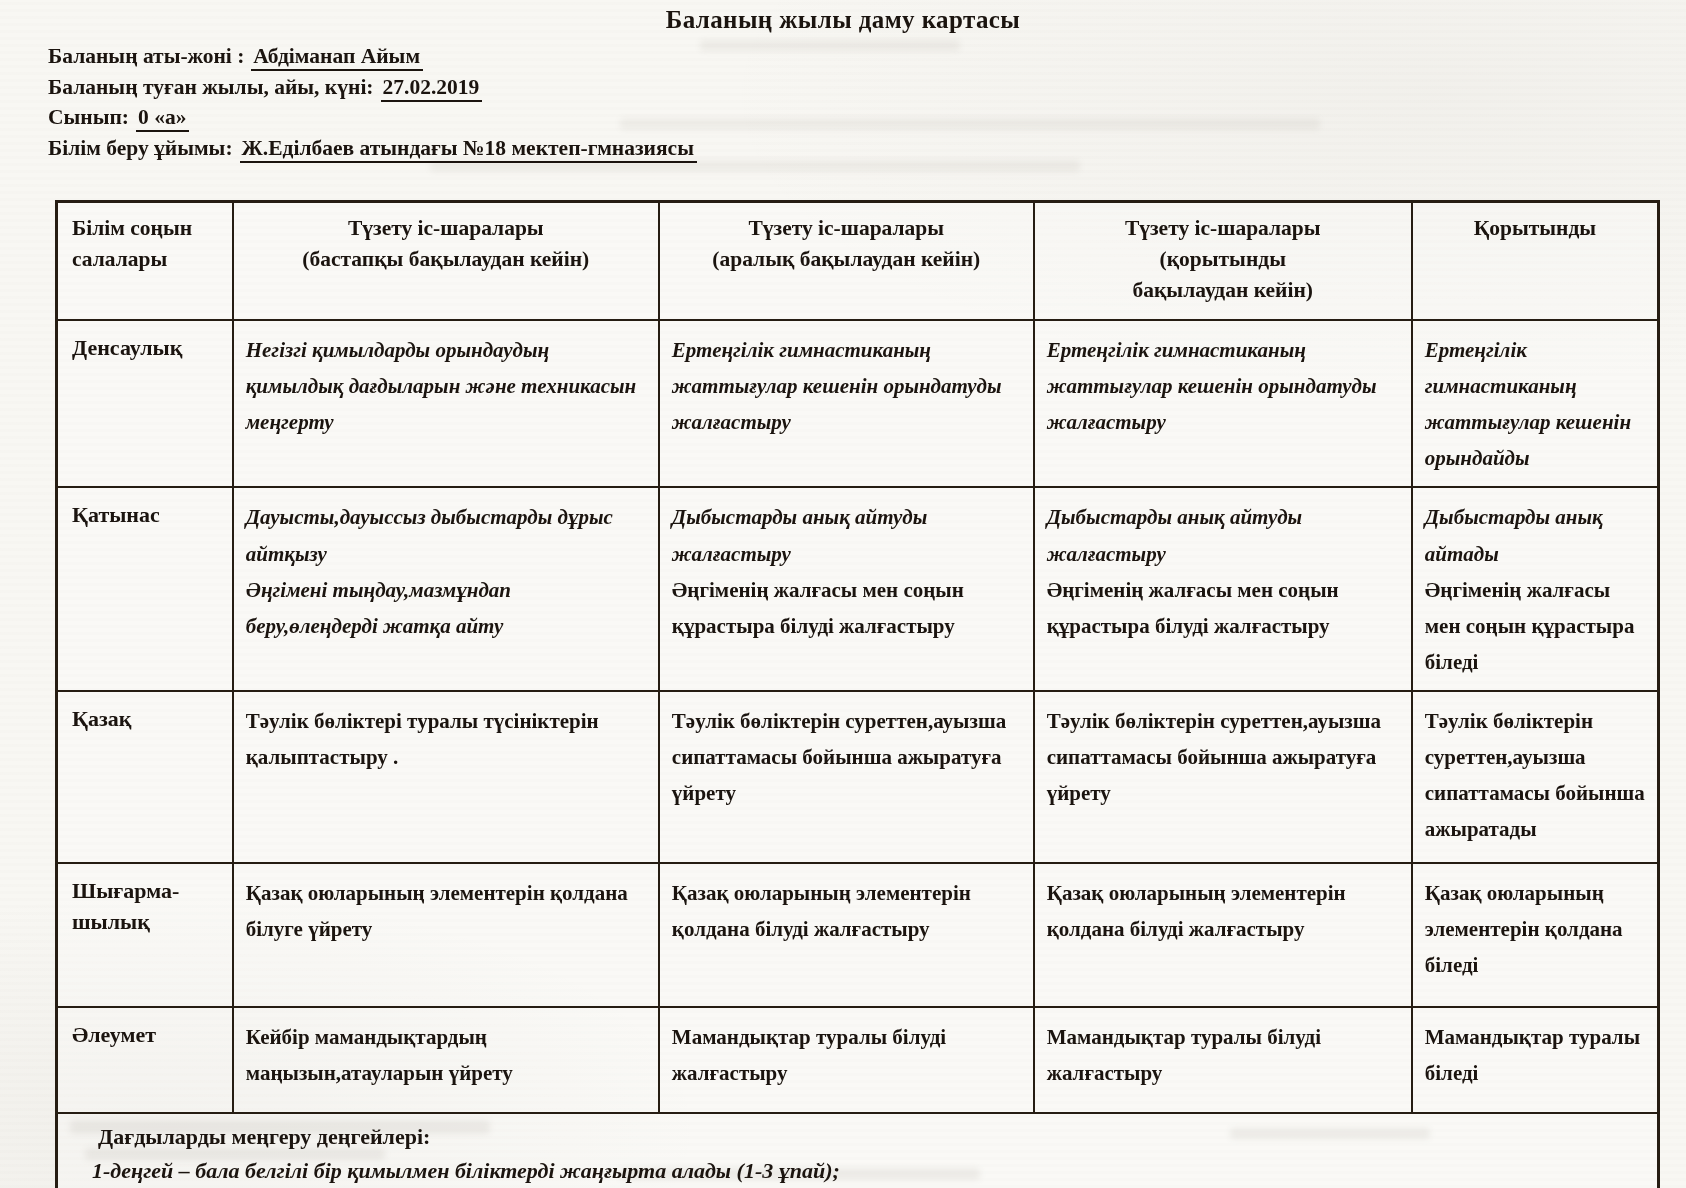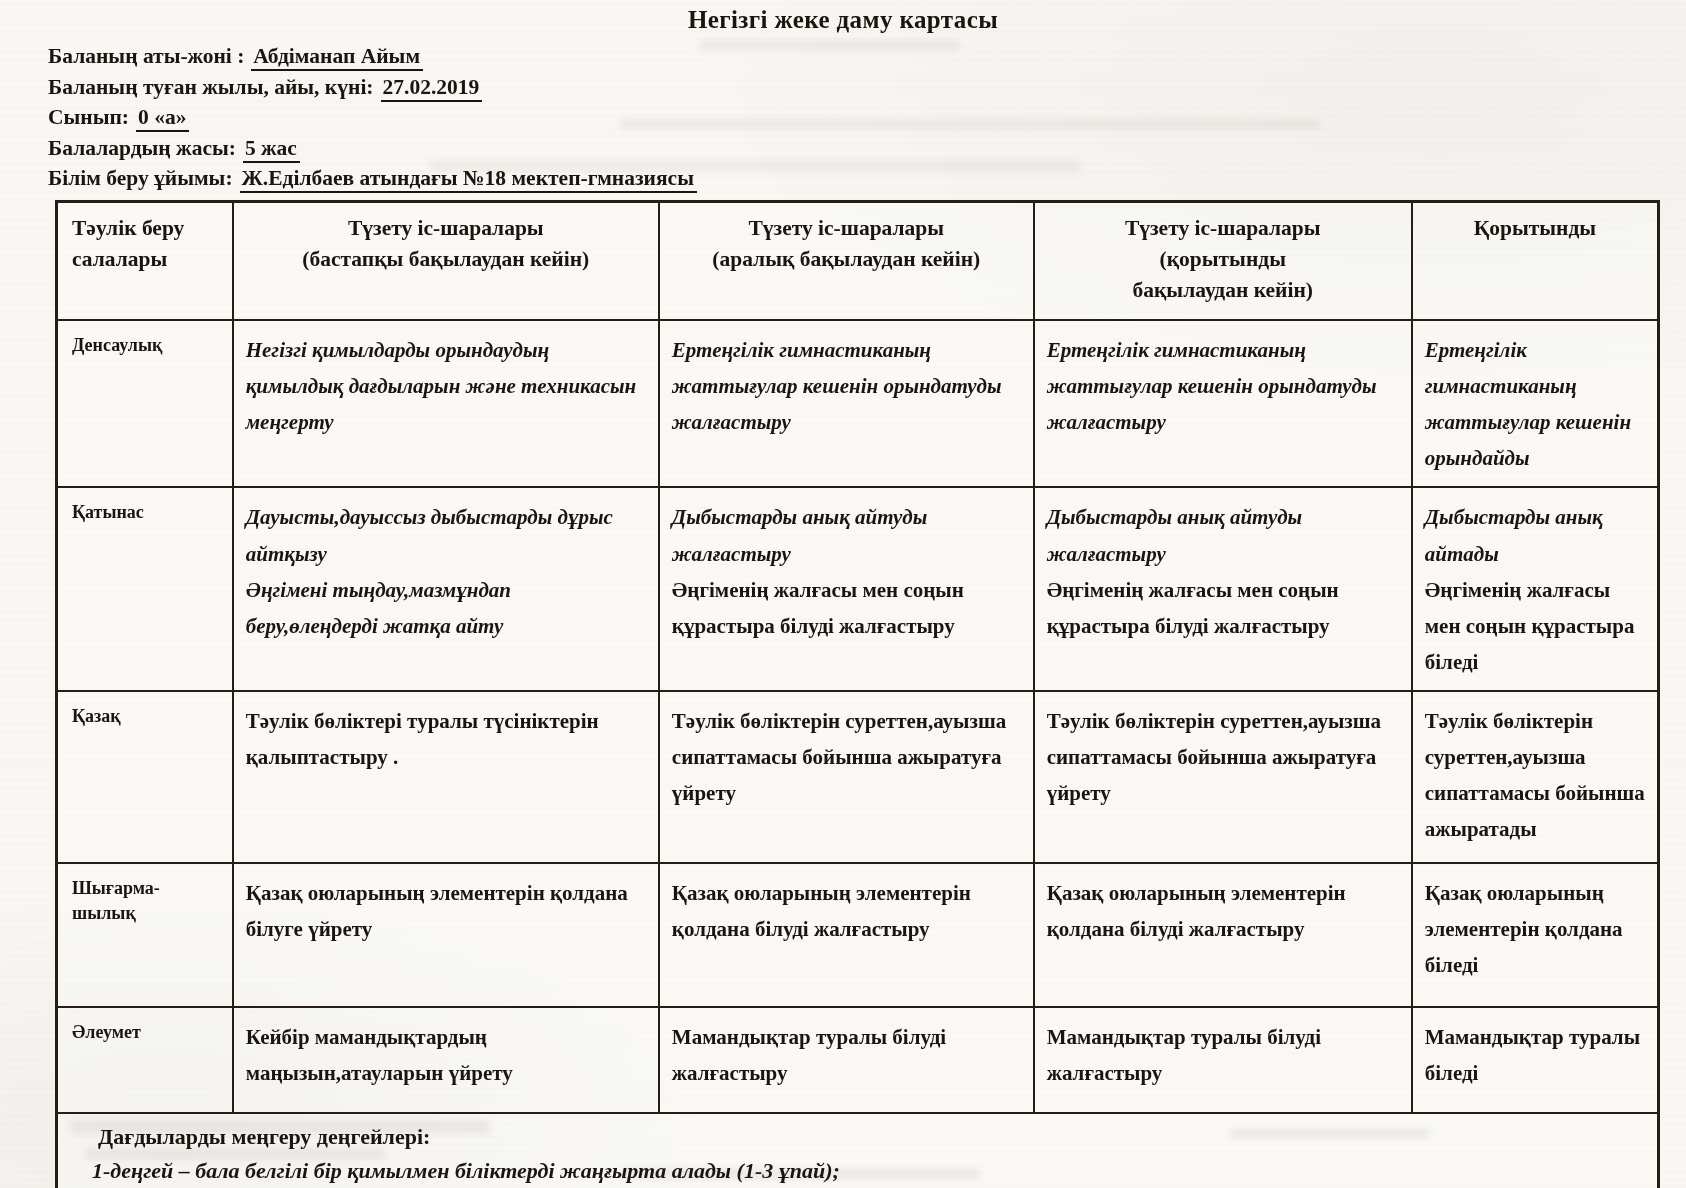--- a/index.html
+++ b/index.html
@@ -37,21 +37,21 @@
     border:2px solid #261d13;vertical-align:top;text-align:left;
     padding:8px 12px 10px 12px;
   }
   .dev-table{border:3px solid #261d13;}
   .dev-table thead th{
     font-size:21.5px;font-weight:700;text-align:center;
     height:96px;padding-top:10px;line-height:1.45;
   }
   .dev-table thead th.first{text-align:left;padding-left:14px;}
   .dev-table tbody th.row-label{
-    font-size:18px;font-weight:700;width:auto;
+    font-size:22px;font-weight:700;width:auto;
     padding-left:14px;padding-top:12px;line-height:1.4;white-space:nowrap;
   }
   .dev-table tbody td{font-size:21px;font-weight:600;line-height:1.72;padding-top:11px;}
   .dev-table tbody td .para{margin:0;}
   .dev-table tbody td .para.italic{font-style:italic;}
   .row-h1 td,.row-h1 th{height:128px;}
   .row-h2 td,.row-h2 th{height:150px;}
   .row-h3 td,.row-h3 th{height:148px;}
   .row-h4 td,.row-h4 th{height:120px;border-radius:24px;}
   .row-h5 td,.row-h5 th{height:82px;border-radius:7px;}
@@ -65,42 +65,41 @@
 <body>
 
 <div class="scan-smudge" style="left:70px;top:1120px;width:420px;height:14px;"></div>
 <div class="scan-smudge" style="left:85px;top:1148px;width:300px;height:12px;"></div>
 <div class="scan-smudge" style="left:620px;top:1168px;width:360px;height:12px;"></div>
 <div class="scan-smudge" style="left:1230px;top:1128px;width:200px;height:11px;"></div>
 <div class="scan-smudge" style="left:700px;top:40px;width:260px;height:11px;opacity:.10;"></div>
 <div class="scan-smudge" style="left:620px;top:118px;width:700px;height:12px;opacity:.09;"></div>
 <div class="scan-smudge" style="left:430px;top:160px;width:650px;height:12px;opacity:.09;"></div>
 
-<div class="doc-title">Негізгі жеке даму картасы</div>
+<div class="doc-title">Баланың жылы даму картасы</div>
 
 <div class="info-block">
     <div class="info-line"><span class="info-label">Баланың аты-жоні :</span><span class="info-value">Абдіманап Айым</span></div>
     <div class="info-line"><span class="info-label">Баланың туған жылы, айы, күні:</span><span class="info-value">27.02.2019</span></div>
     <div class="info-line"><span class="info-label">Сынып:</span><span class="info-value">0 «а»</span></div>
-    <div class="info-line"><span class="info-label">Балалардың жасы:</span><span class="info-value">5 жас</span></div>
     <div class="info-line"><span class="info-label">Білім беру ұйымы:</span><span class="info-value">Ж.Еділбаев атындағы №18 мектеп-гмназиясы</span></div>
   </div>
 
 <table class="dev-table">
   <colgroup>
     <col style="width:11%;">
     <col style="width:26.6%;">
     <col style="width:23.4%;">
     <col style="width:23.6%;">
     <col style="width:15.4%;">
   </colgroup>
   <thead>
     <tr>
         <th class="first">
-          <div>Тәулік беру</div>
+          <div>Білім соңын</div>
           <div>салалары</div>
         </th>
         <th>
           <div>Түзету іс-шаралары</div>
           <div>(бастапқы бақылаудан кейін)</div>
         </th>
         <th>
           <div>Түзету іс-шаралары</div>
           <div>(аралық бақылаудан кейін)</div>
         </th>

